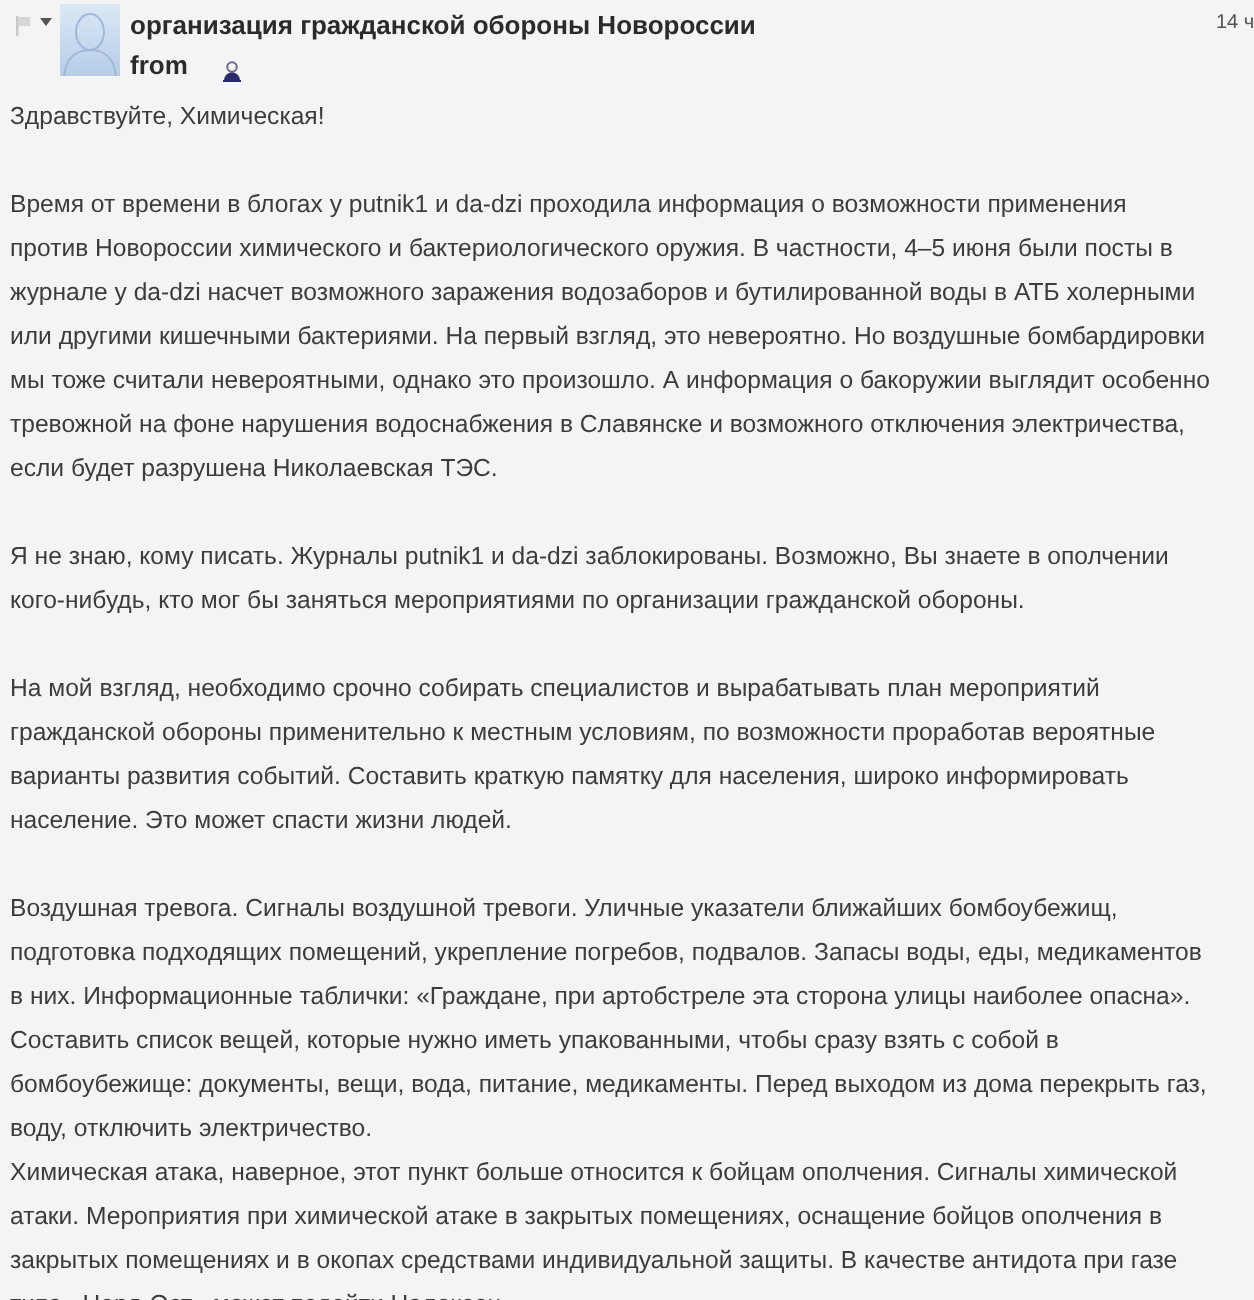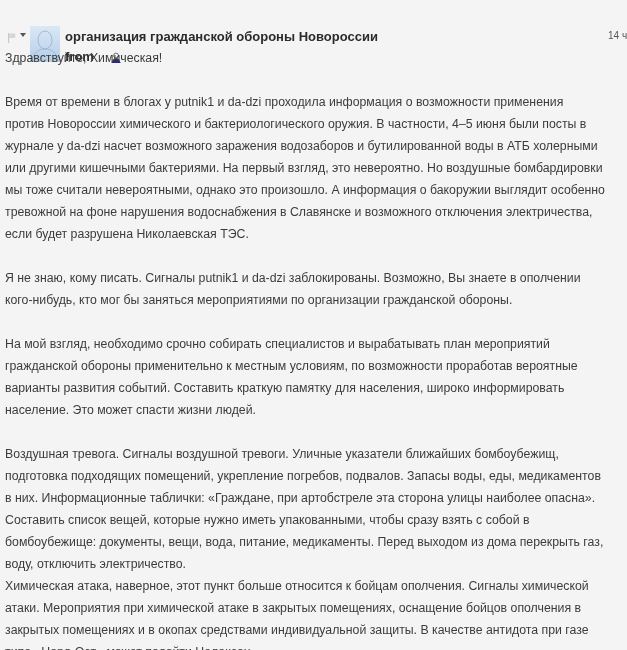--- a/index.html
+++ b/index.html
@@ -13,21 +13,20 @@
     background: #f4f4f4;
     font-family: "Liberation Sans", sans-serif;
     color: #3a3a3a;
     position: relative;
   }
   .header {
     position: absolute;
     left: 0; top: 0;
     width: 626px;
     height: 42px;
-    margin-top: 24px;
   }
   .flag {
     position: absolute;
     left: 7px; top: 5px;
     width: 10px; height: 10px;
   }
   .caret {
     position: absolute;
     left: 20px; top: 9px;
     width: 0; height: 0;
@@ -50,21 +49,21 @@
     color: #2b2b2b;
     white-space: nowrap;
   }
   .from {
     position: absolute;
     left: 65px; top: 25px;
     font-size: 13px;
     font-weight: bold;
     color: #2b2b2b;
     display: flex;
-    align-items: center;
+    align-items: flex-end;
     gap: 17px;
   }
   .person-icon {
     display: inline-block;
     width: 10px; height: 11px;
   }
   .time {
     position: absolute;
     left: 608px; top: 6px;
     font-size: 10px;
@@ -115,20 +114,20 @@
     </span>
   </div>
   <div class="time">14 ч</div>
 </div>
 
 <div class="body">
   <p>Здравствуйте, Химическая!</p>
   <div class="gap"></div>
   <p>Время от времени в блогах у putnik1 и da-dzi проходила информация о возможности применения против Новороссии химического и бактериологического оружия. В частности, 4–5 июня были посты в журнале у da-dzi насчет возможного заражения водозаборов и бутилированной воды в АТБ холерными или другими кишечными бактериями. На первый взгляд, это невероятно. Но воздушные бомбардировки мы тоже считали невероятными, однако это произошло. А информация о бакоружии выглядит особенно тревожной на фоне нарушения водоснабжения в Славянске и возможного отключения электричества, если будет разрушена Николаевская ТЭС.</p>
   <div class="gap"></div>
-  <p>Я не знаю, кому писать. Сигналы putnik1 и da-dzi заблокированы. Возможно, Вы знаете в ополчении кого-нибудь, кто мог бы заняться мероприятиями по организации гражданской обороны.</p>
+  <p>Я не знаю, кому писать. Журналы putnik1 и da-dzi заблокированы. Возможно, Вы знаете в ополчении кого-нибудь, кто мог бы заняться мероприятиями по организации гражданской обороны.</p>
   <div class="gap"></div>
   <p>На мой взгляд, необходимо срочно собирать специалистов и вырабатывать план мероприятий гражданской обороны применительно к местным условиям, по возможности проработав вероятные варианты развития событий. Составить краткую памятку для населения, широко информировать население. Это может спасти жизни людей.</p>
   <div class="gap"></div>
   <p>Воздушная тревога. Сигналы воздушной тревоги. Уличные указатели ближайших бомбоубежищ, подготовка подходящих помещений, укрепление погребов, подвалов. Запасы воды, еды, медикаментов в них. Информационные таблички: «Граждане, при артобстреле эта сторона улицы наиболее опасна». Составить список вещей, которые нужно иметь упакованными, чтобы сразу взять с собой в бомбоубежище: документы, вещи, вода, питание, медикаменты. Перед выходом из дома перекрыть газ, воду, отключить электричество.</p>
   <p>Химическая атака, наверное, этот пункт больше относится к бойцам ополчения. Сигналы химической атаки. Мероприятия при химической атаке в закрытых помещениях, оснащение бойцов ополчения в закрытых помещениях и в окопах средствами индивидуальной защиты. В качестве антидота при газе типа «Норд-Ост» может подойти Налоксон.</p>
 
 </div>
 
 </body></html>

